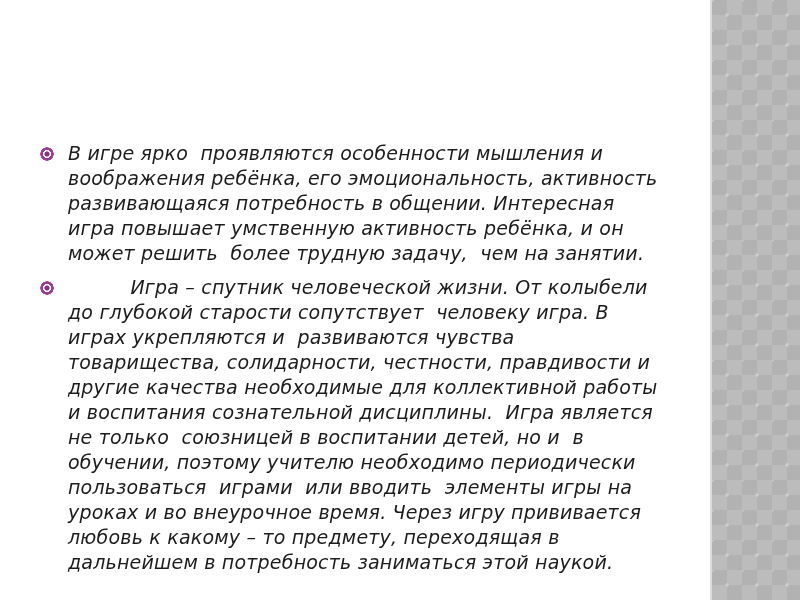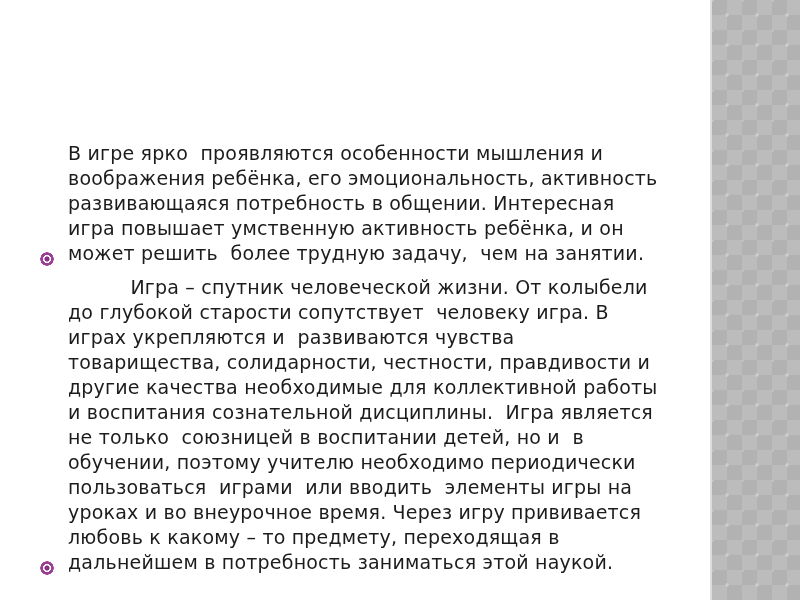--- a/index.html
+++ b/index.html
@@ -18,22 +18,23 @@
     font-family: "DejaVu Sans", "Liberation Sans", sans-serif;
   }
   .text-block {
     position: absolute;
     left: 40px;
     top: 141px;
     width: 665px;
   }
   .bullet-item {
     display: flex;
-    align-items: flex-end;
+    align-items: flex-start;
     margin: 0 0 9px 0;
+    font-style: italic;
   }
   .bullet {
     flex: 0 0 14px;
     width: 14px;
     height: 14px;
     margin: 6px 14px 0 0;
     border-radius: 50%;
     background: radial-gradient(circle at 50% 50%,
       var(--bullet-dot, #8d2f88) 0 2.5px,
       #ffffff 2.6px 4.1px,

